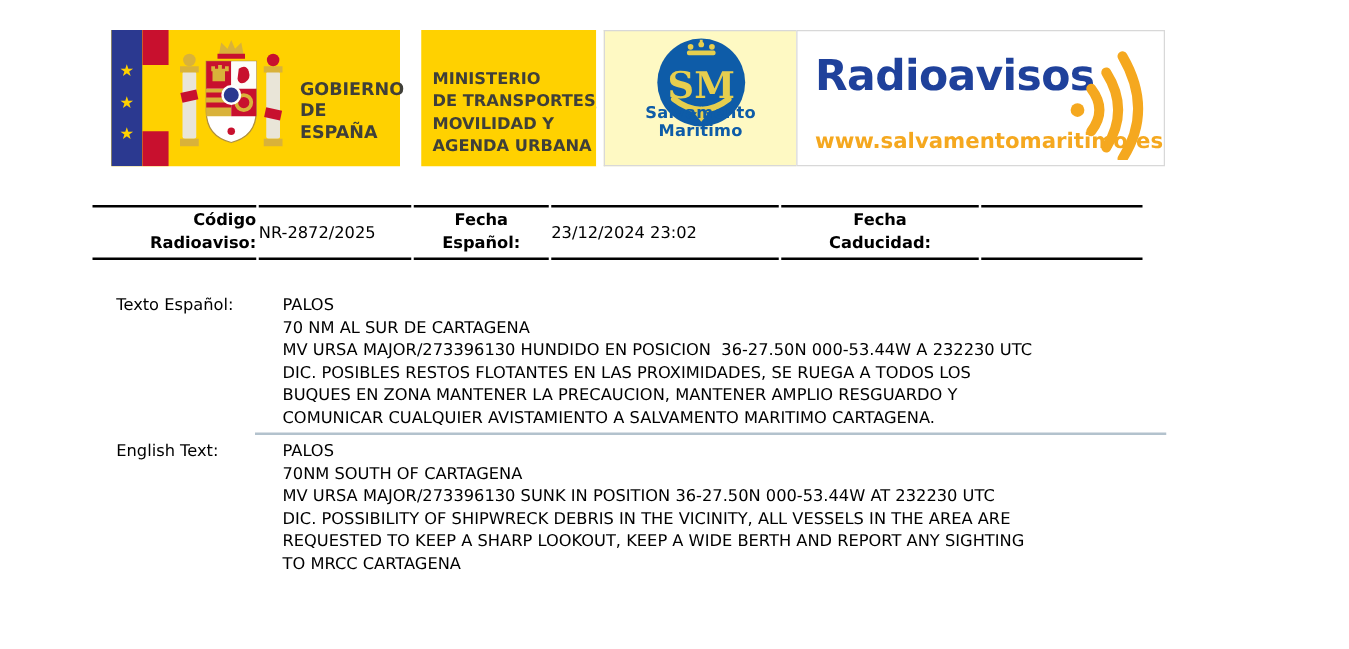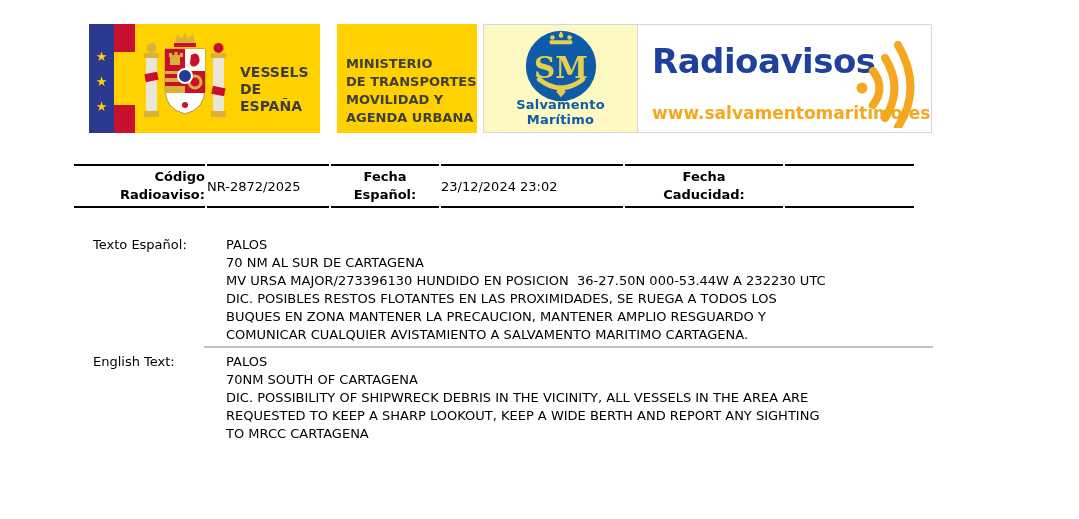--- a/index.html
+++ b/index.html
@@ -22,21 +22,21 @@
     padding:31px 16px 0 9px;font-weight:bold;font-size:11px;line-height:14.5px;color:var(--gov-text);}
   .hgap2{width:6px;height:109px;background:#fff;flex:none;}
   .panel-sm{width:154px;height:109px;background:#fef9c3;border:1px solid #d8d8d8;border-right:none;position:relative;flex:none;}
   .panel-radio{width:295px;height:109px;background:#fff;border:1px solid #d8d8d8;position:relative;flex:none;}
 
   .flag{position:absolute;left:0;top:0;}
   .coat{position:absolute;left:50px;top:5px;}
   .gov-text{position:absolute;left:151px;top:40px;font-weight:bold;font-size:14px;line-height:17px;color:var(--gov-text);}
 
   .sm-circle-wrap{position:absolute;left:0;top:3px;width:100%;text-align:center;}
-  .sm-label{position:absolute;left:0;bottom:5px;width:100%;text-align:center;
+  .sm-label{position:absolute;left:0;bottom:19px;width:100%;text-align:center;
     font-weight:bold;font-size:13px;color:var(--sm-blue);letter-spacing:0.2px;}
 
   .radio-title{position:absolute;left:14px;top:16px;font-weight:bold;font-size:34px;
     color:var(--navy);letter-spacing:-0.5px;}
   .radio-url{position:absolute;left:14px;top:78px;font-weight:bold;font-size:17px;color:var(--orange);}
   .waves{position:absolute;right:6px;top:6px;}
 
   
   .info-table{position:absolute;left:72px;top:164px;width:844px;border-collapse:separate;border-spacing:2px 0;}
   .info-table td{border-top:2px solid #000;border-bottom:2px solid #000;height:44px;
@@ -99,21 +99,21 @@
         <path d="M52,26 q6,-4 8,2 q2,6 -3,9 q-5,2 -6,-3 Z" fill="#C8102E"></path>
         <rect x="26" y="42" width="20" height="22" fill="#D9B23A"></rect>
         <rect x="26" y="45" width="20" height="4" fill="#C8102E"></rect>
         <rect x="26" y="53" width="20" height="4" fill="#C8102E"></rect>
         <rect x="46" y="42" width="20" height="22" fill="#C8102E"></rect>
         <circle cx="56" cy="53" r="6" fill="none" stroke="#D9B23A" stroke-width="3"></circle>
         <circle cx="46" cy="76" r="3" fill="#C8102E"></circle>
         <circle cx="46" cy="47" r="7" fill="#2B3990" stroke="#fff" stroke-width="2"></circle>
       </svg>
       <div class="gov-text">
-        <div>VESSELS</div>
+        <div>GOBIERNO</div>
         <div>DE ESPAÑA</div>
       </div>
     </div>
 
     <div class="hgap1"></div>
 
     <div class="panel-ministry">
         <div class="text-line">MINISTERIO</div>
         <div class="text-line">DE TRANSPORTES,</div>
         <div class="text-line">MOVILIDAD Y</div>
@@ -193,18 +193,19 @@
       <div class="text-line">BUQUES EN ZONA MANTENER LA PRECAUCION, MANTENER AMPLIO RESGUARDO Y</div>
       <div class="text-line">COMUNICAR CUALQUIER AVISTAMIENTO A SALVAMENTO MARITIMO CARTAGENA.</div>
     </div>
 
   <div class="divider"></div>
 
   <div class="sec-label label-en">English Text:</div>
   <div class="text-block block-en">
       <div class="text-line">PALOS</div>
       <div class="text-line">70NM SOUTH OF CARTAGENA</div>
+      <div class="text-line">MV URSA MAJOR/273396130 SUNK IN POSITION 36-27.50N 000-53.44W AT 232230 UTC</div>
       <div class="text-line">DIC. POSSIBILITY OF SHIPWRECK DEBRIS IN THE VICINITY, ALL VESSELS IN THE AREA ARE</div>
       <div class="text-line">REQUESTED TO KEEP A SHARP LOOKOUT, KEEP A WIDE BERTH AND REPORT ANY SIGHTING</div>
       <div class="text-line">TO MRCC CARTAGENA</div>
     </div>
 
 </div>
 
 </body></html>

